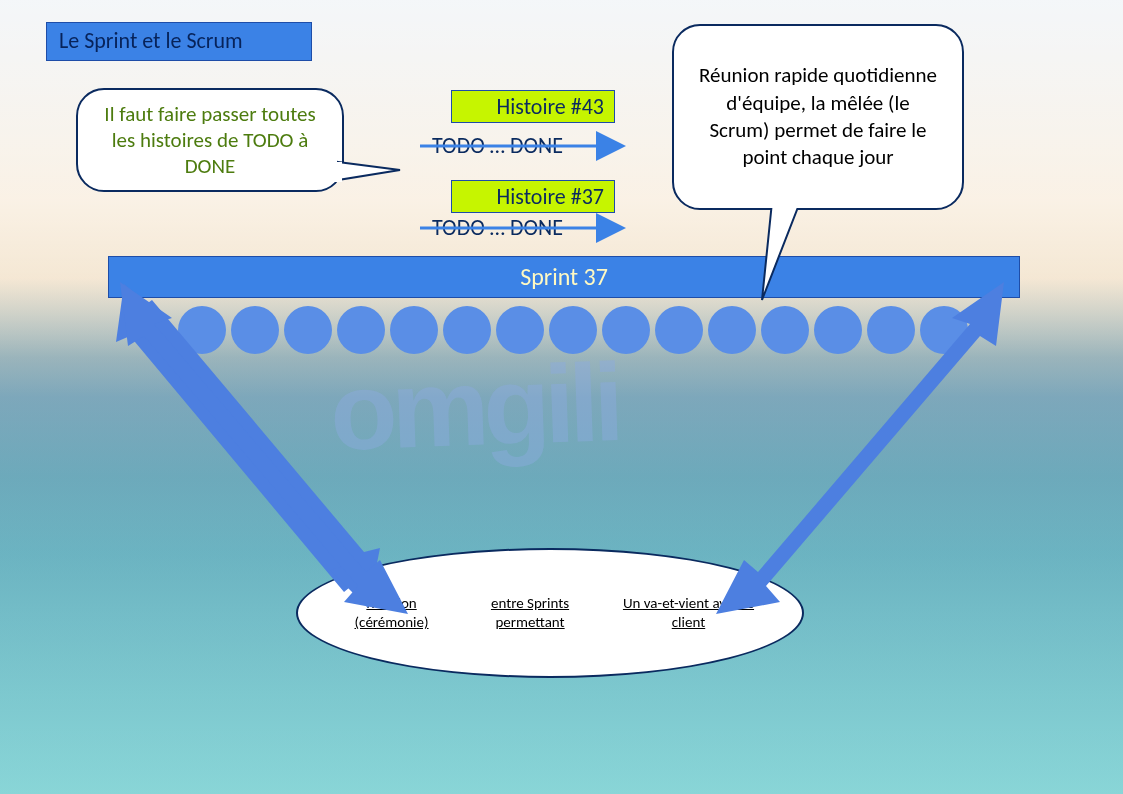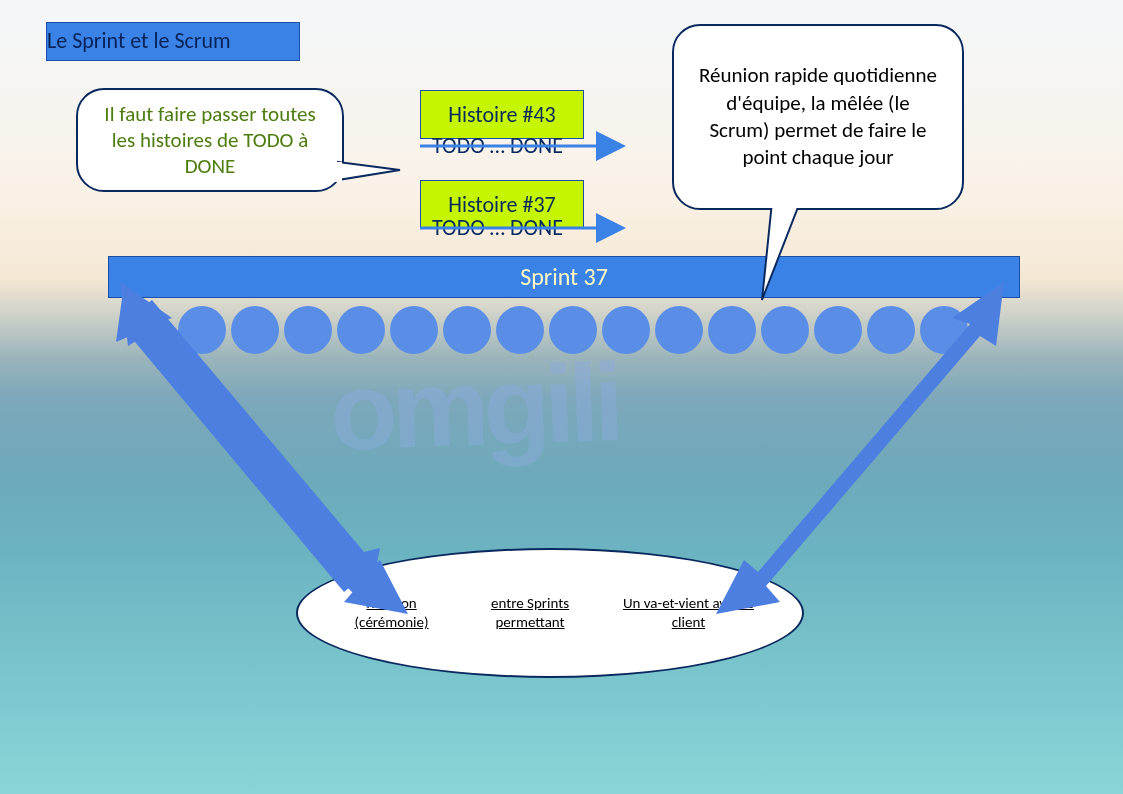--- a/index.html
+++ b/index.html
@@ -30,29 +30,30 @@
         #7ed0cf 100%);
   }
   .abs { position: absolute; }
   .title-box {
     left: 46px; top: 22px;
     width: 242px;
     background: #3b82e6;
     border: 1px solid #1e4da8;
     color: #07235a;
     font-size: 22px;
-    padding: 4px 10px 6px 0;
+    padding: 4px 10px 6px 12px;
   }
   .histoire {
     background: #c6f500;
     border: 1px solid #1e4da8;
     color: #0a2a5f;
     font-size: 22px;
-    padding: 10px 10px;
-    text-align: center;
+    padding: 2px 10px;
+    text-align: right;
+    margin-left: 31px;
   }
   .hist43 { left: 420px; top: 90px; width: 142px; }
   .hist37 { left: 420px; top: 180px; width: 142px; }
   .todo-label {
     color: #0a2a5f;
     font-size: 22px;
   }
   .todo1 { left: 432px; top: 132px; }
   .todo2 { left: 432px; top: 214px; }
   .sprint-bar {

